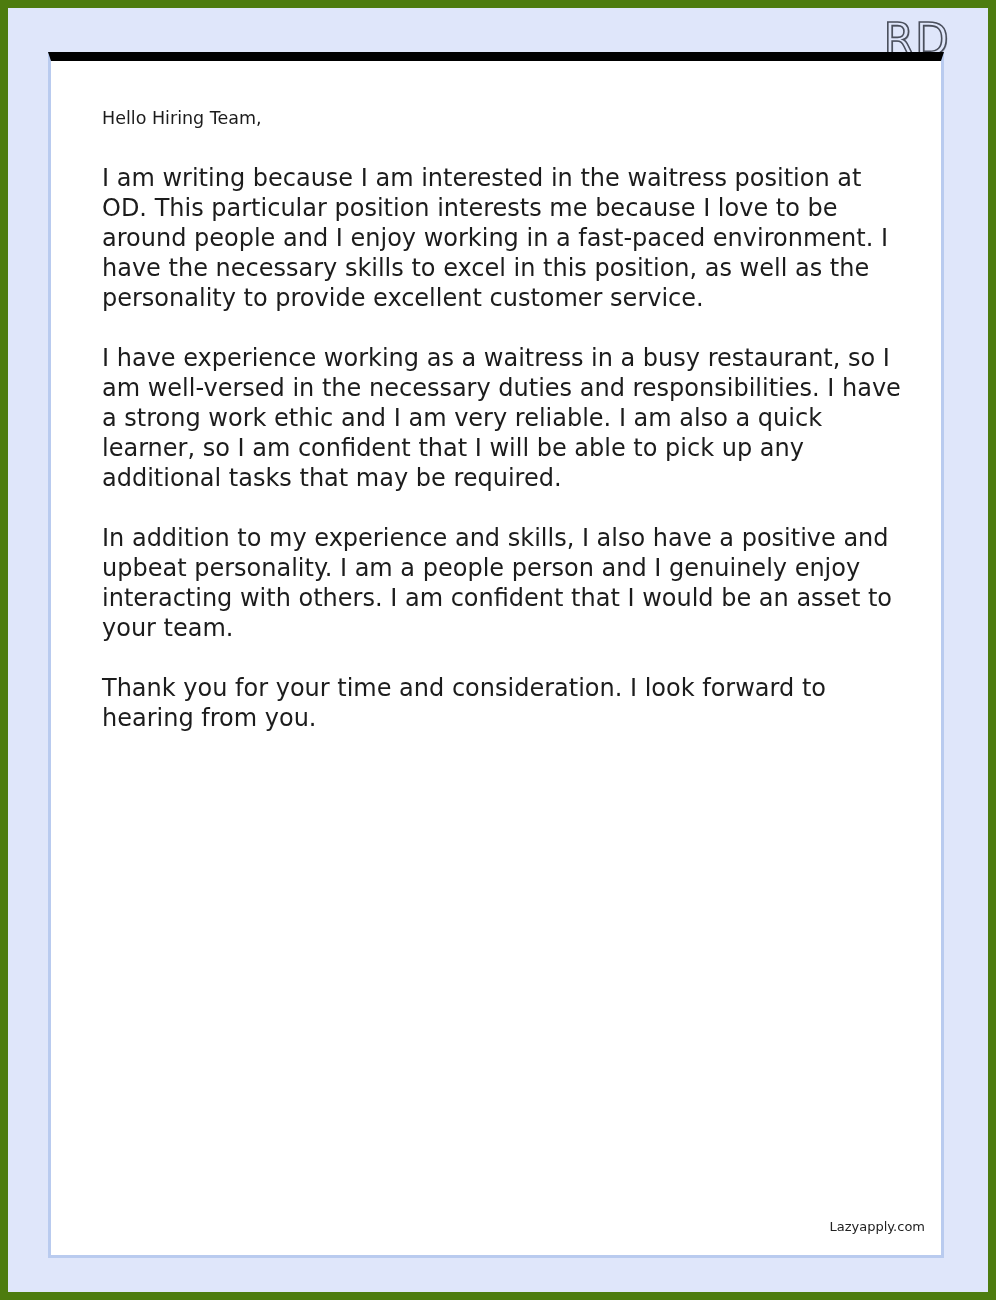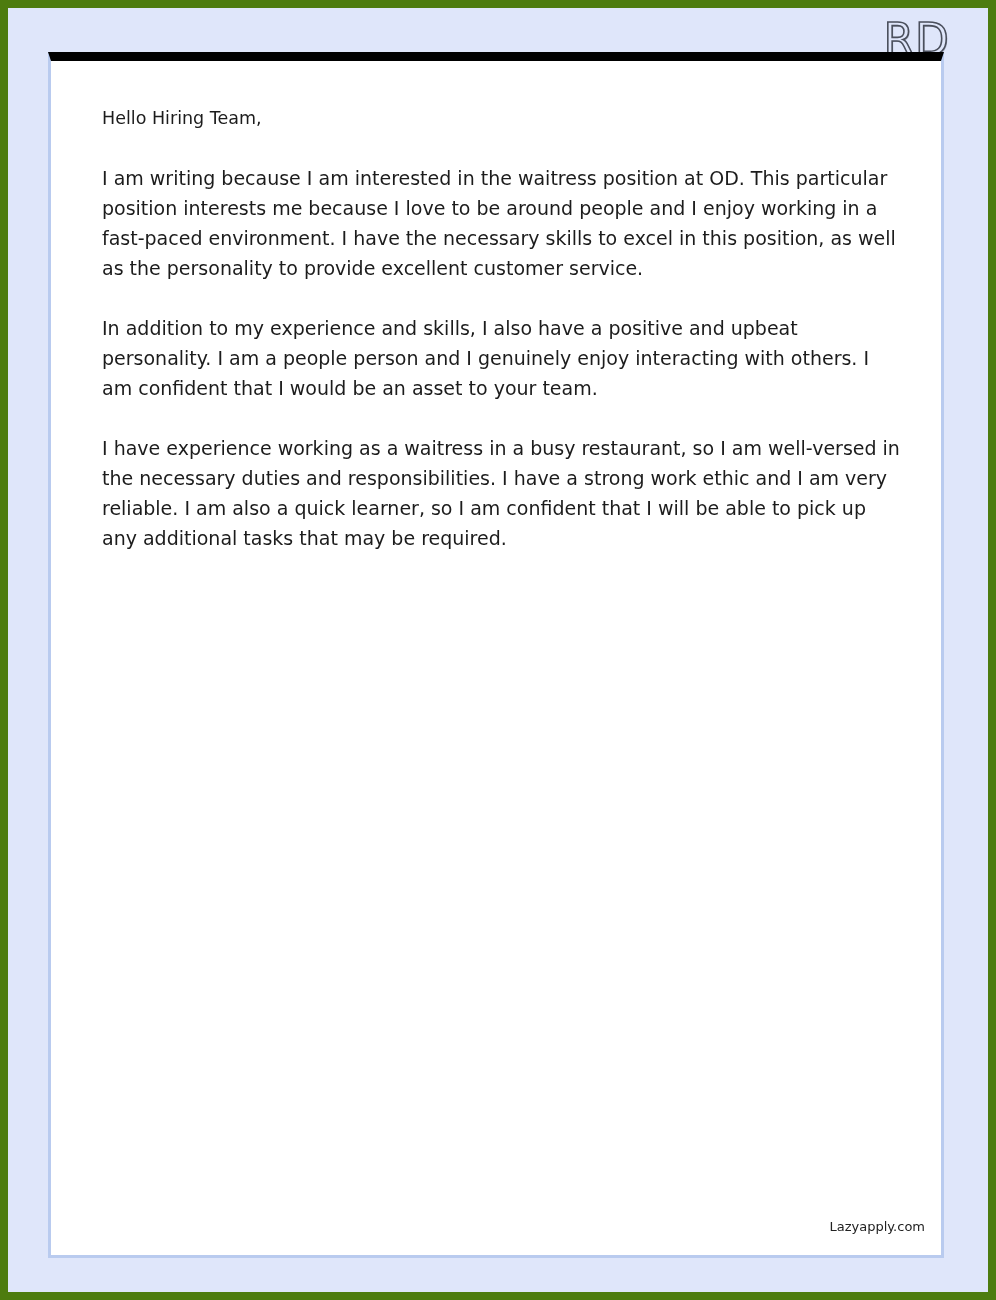--- a/index.html
+++ b/index.html
@@ -72,21 +72,21 @@
   }
 
   .salutation {
     font-size: 17.5px;
     line-height: 30px;
     color: #1c1c1c;
     margin-bottom: 30px;
   }
 
   .letter-paragraph {
-    font-size: 19px;
+    font-size: 24px;
     line-height: 30px;
     color: #1c1c1c;
     margin-bottom: 30px;
     text-align: left;
   }
 
   .letter-paragraph.closing {
     margin-bottom: 10px;
   }
 
@@ -114,24 +114,25 @@
     <div id="brand-monogram">RD</div>
 
     <div id="letter-sheet">
 
       <div id="letter-body">
 
         <div class="salutation">Hello Hiring Team,</div>
 
         <p class="letter-paragraph">I am writing because I am interested in the waitress position at OD. This particular position interests me because I love to be around people and I enjoy working in a fast-paced environment. I have the necessary skills to excel in this position, as well as the personality to provide excellent customer service.</p>
 
+        <p class="letter-paragraph">I have experience working as a waitress in a busy restaurant, so I am well-versed in the necessary duties and responsibilities. I have a strong work ethic and I am very reliable. I am also a quick learner, so I am confident that I will be able to pick up any additional tasks that may be required.</p>
+
         <p class="letter-paragraph">In addition to my experience and skills, I also have a positive and upbeat personality. I am a people person and I genuinely enjoy interacting with others. I am confident that I would be an asset to your team.</p>
 
-        <p class="letter-paragraph">I have experience working as a waitress in a busy restaurant, so I am well-versed in the necessary duties and responsibilities. I have a strong work ethic and I am very reliable. I am also a quick learner, so I am confident that I will be able to pick up any additional tasks that may be required.</p>
-
+        <p class="letter-paragraph closing">Thank you for your time and consideration. I look forward to hearing from you.</p>
 
 
       </div>
 
       <div id="letter-footer">Lazyapply.com</div>
 
     </div>
 
   </div>
 </div>

